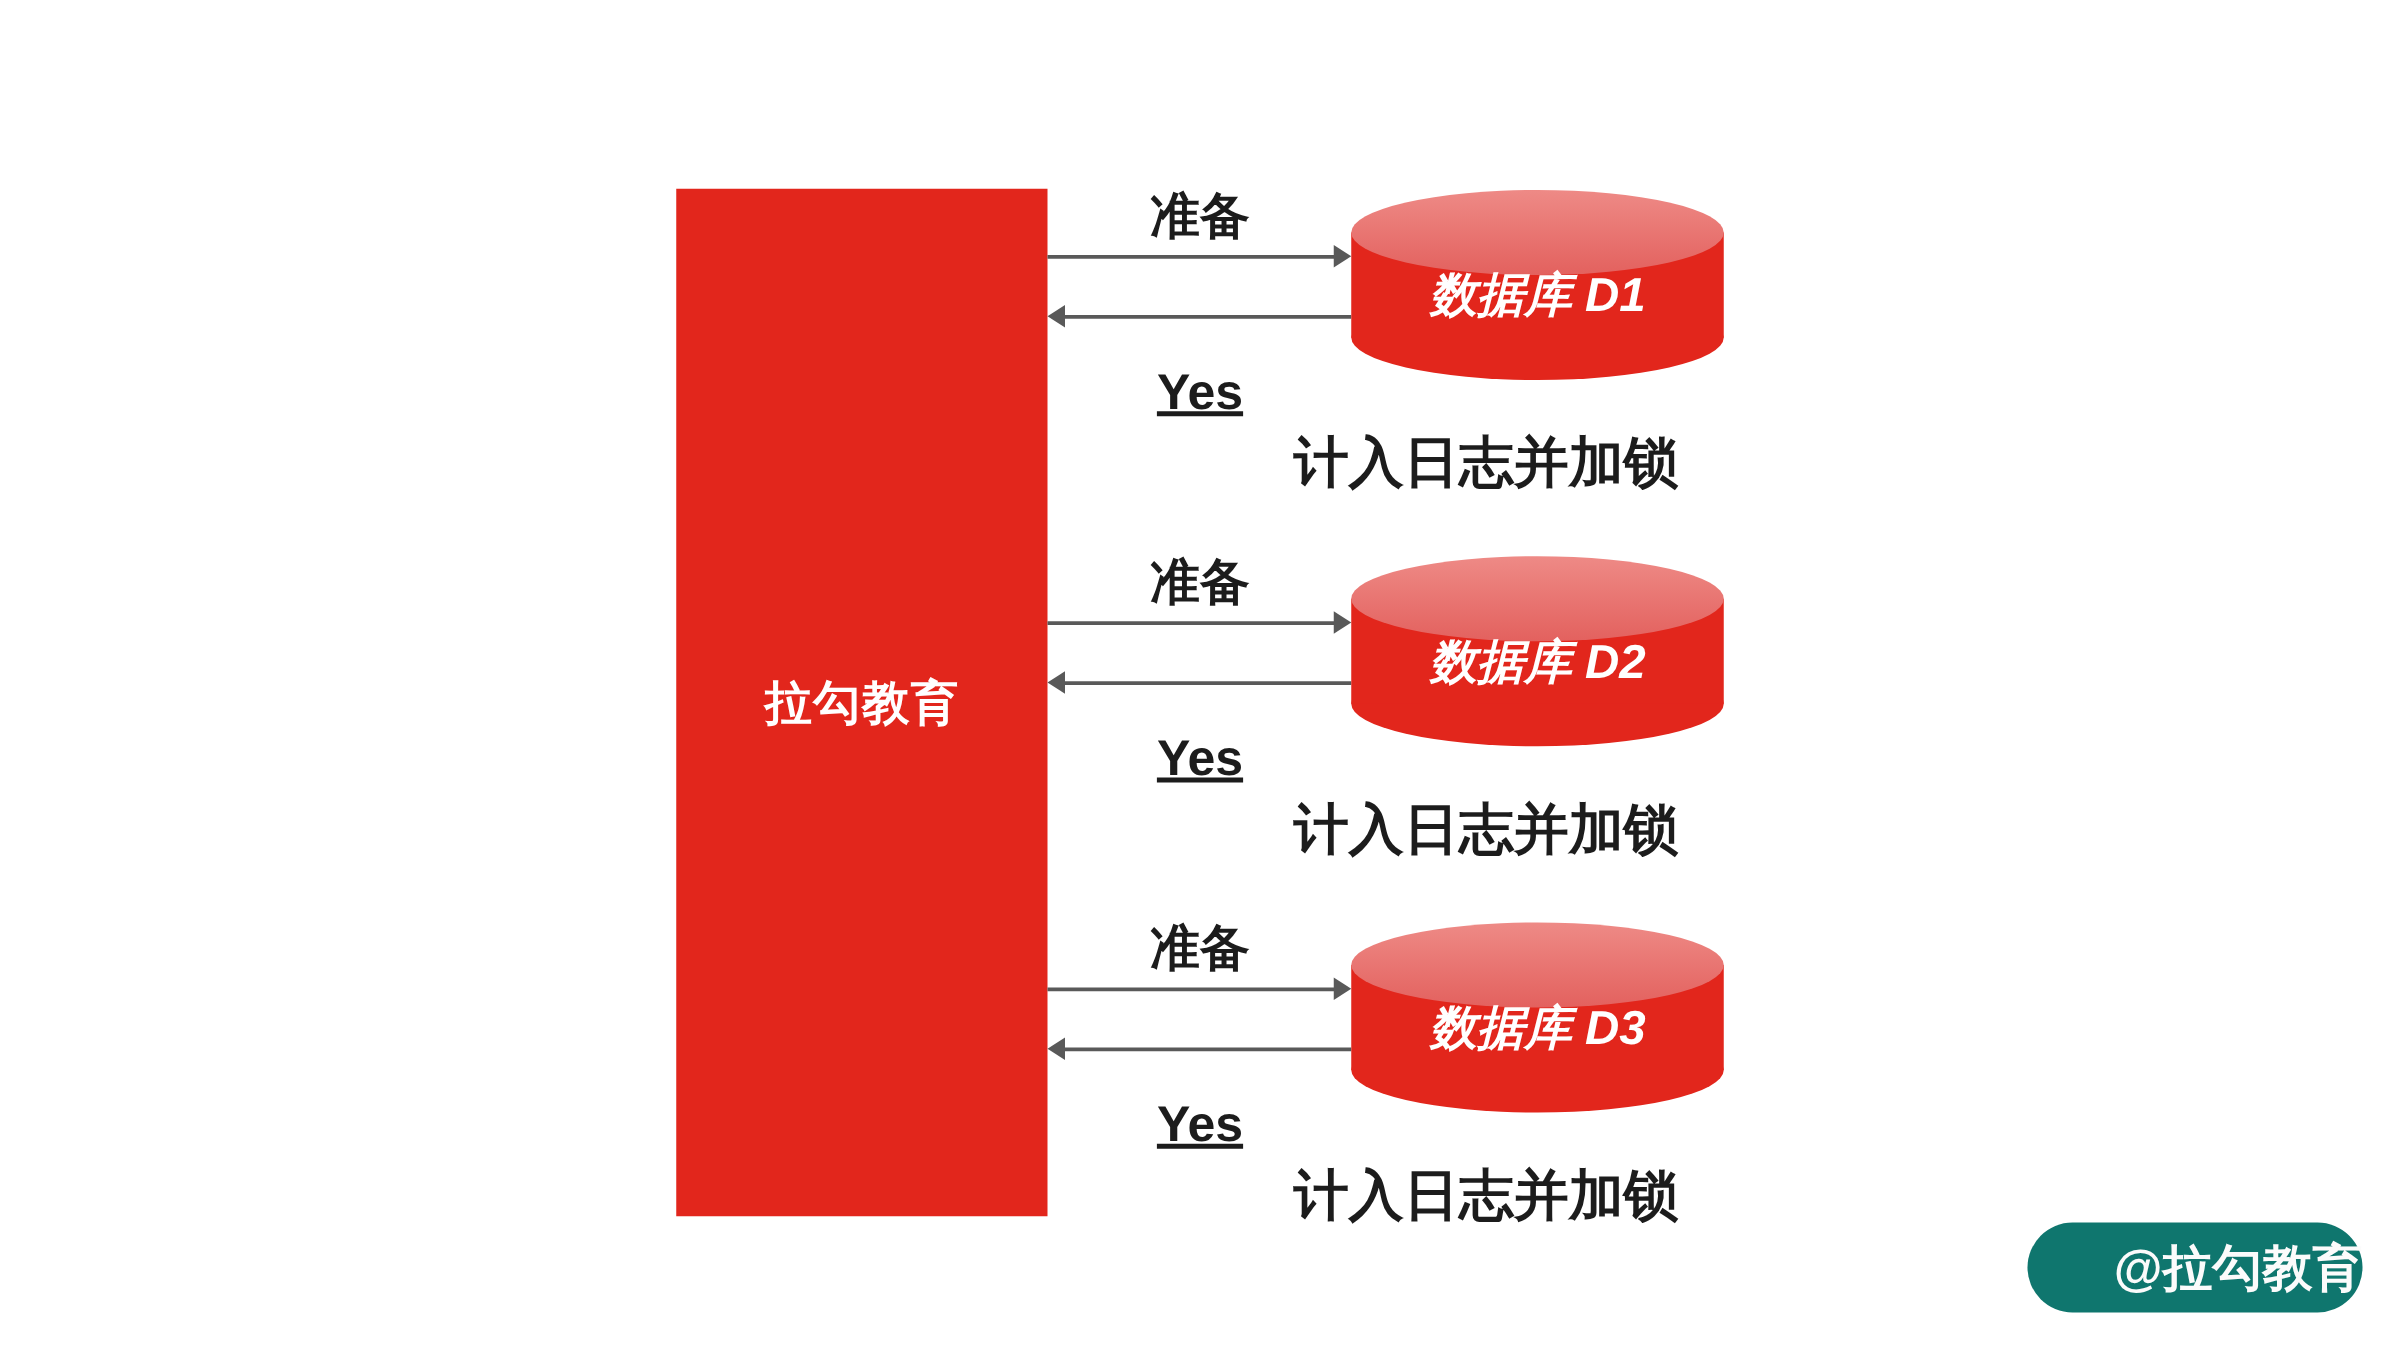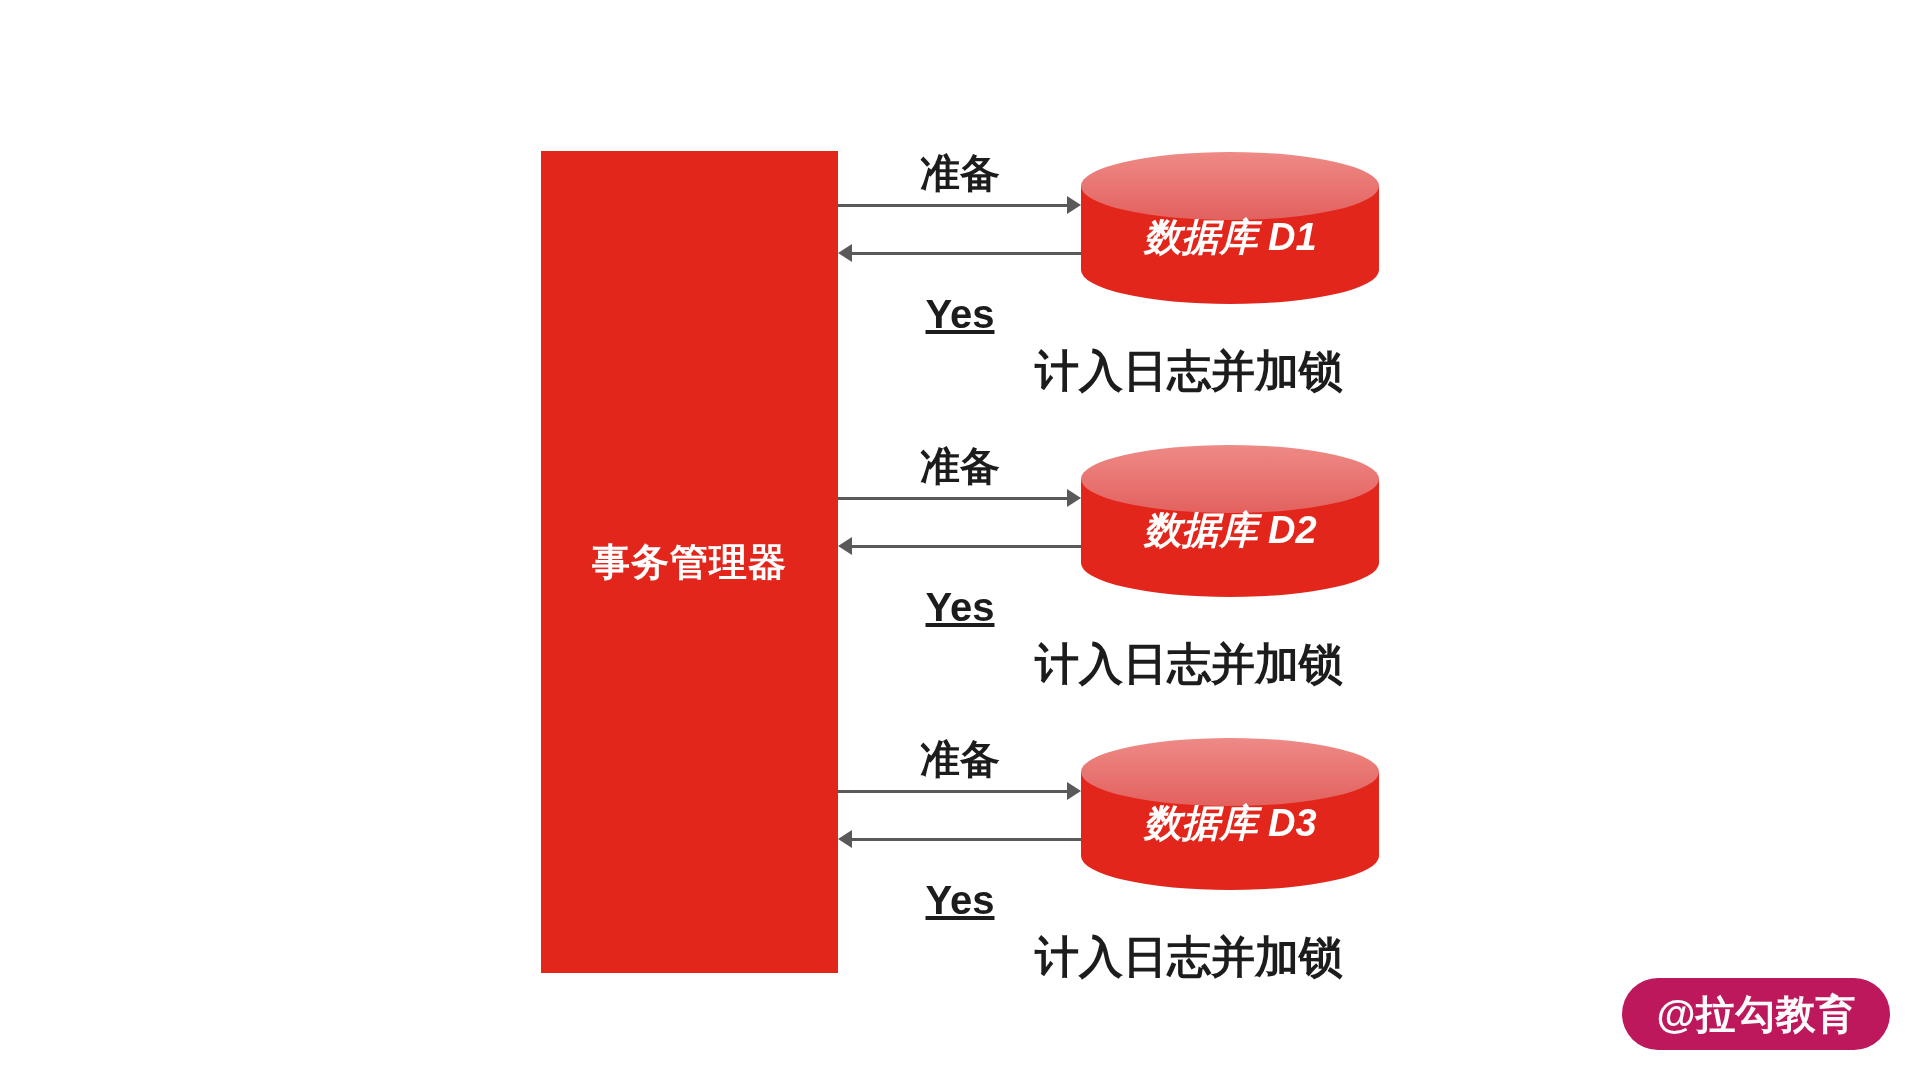--- a/index.html
+++ b/index.html
@@ -154,42 +154,42 @@
   }
 
   
   .watermark {
     position: absolute;
     left: 1622px;
     top: 978px;
     width: 268px;
     height: 72px;
     border-radius: 36px;
-    background: #be185d;
+    background: #0f766e;
     display: flex;
     align-items: center;
-    justify-content: center;
+    justify-content: flex-end;
   }
   .watermark-text {
     color: #fbfbfb;
     font-size: 40px;
     font-weight: bold;
   }
 
   .g0 { --gy: 0px; }
   .g1 { --gy: 293px; }
   .g2 { --gy: 586px; }
 </style>
 </head>
 <body>
 
 <div class="canvas">
 
   <div class="manager">
-    <span class="manager-label">事务管理器</span>
+    <span class="manager-label">拉勾教育</span>
   </div>
 
   <div class="group g0">
     <div class="lbl lbl-request">准备</div>
     <div class="arrow arrow-right">
       <span class="arrow-line"></span>
       <span class="arrow-head"></span>
     </div>
     <div class="arrow arrow-left">
       <span class="arrow-line"></span>

